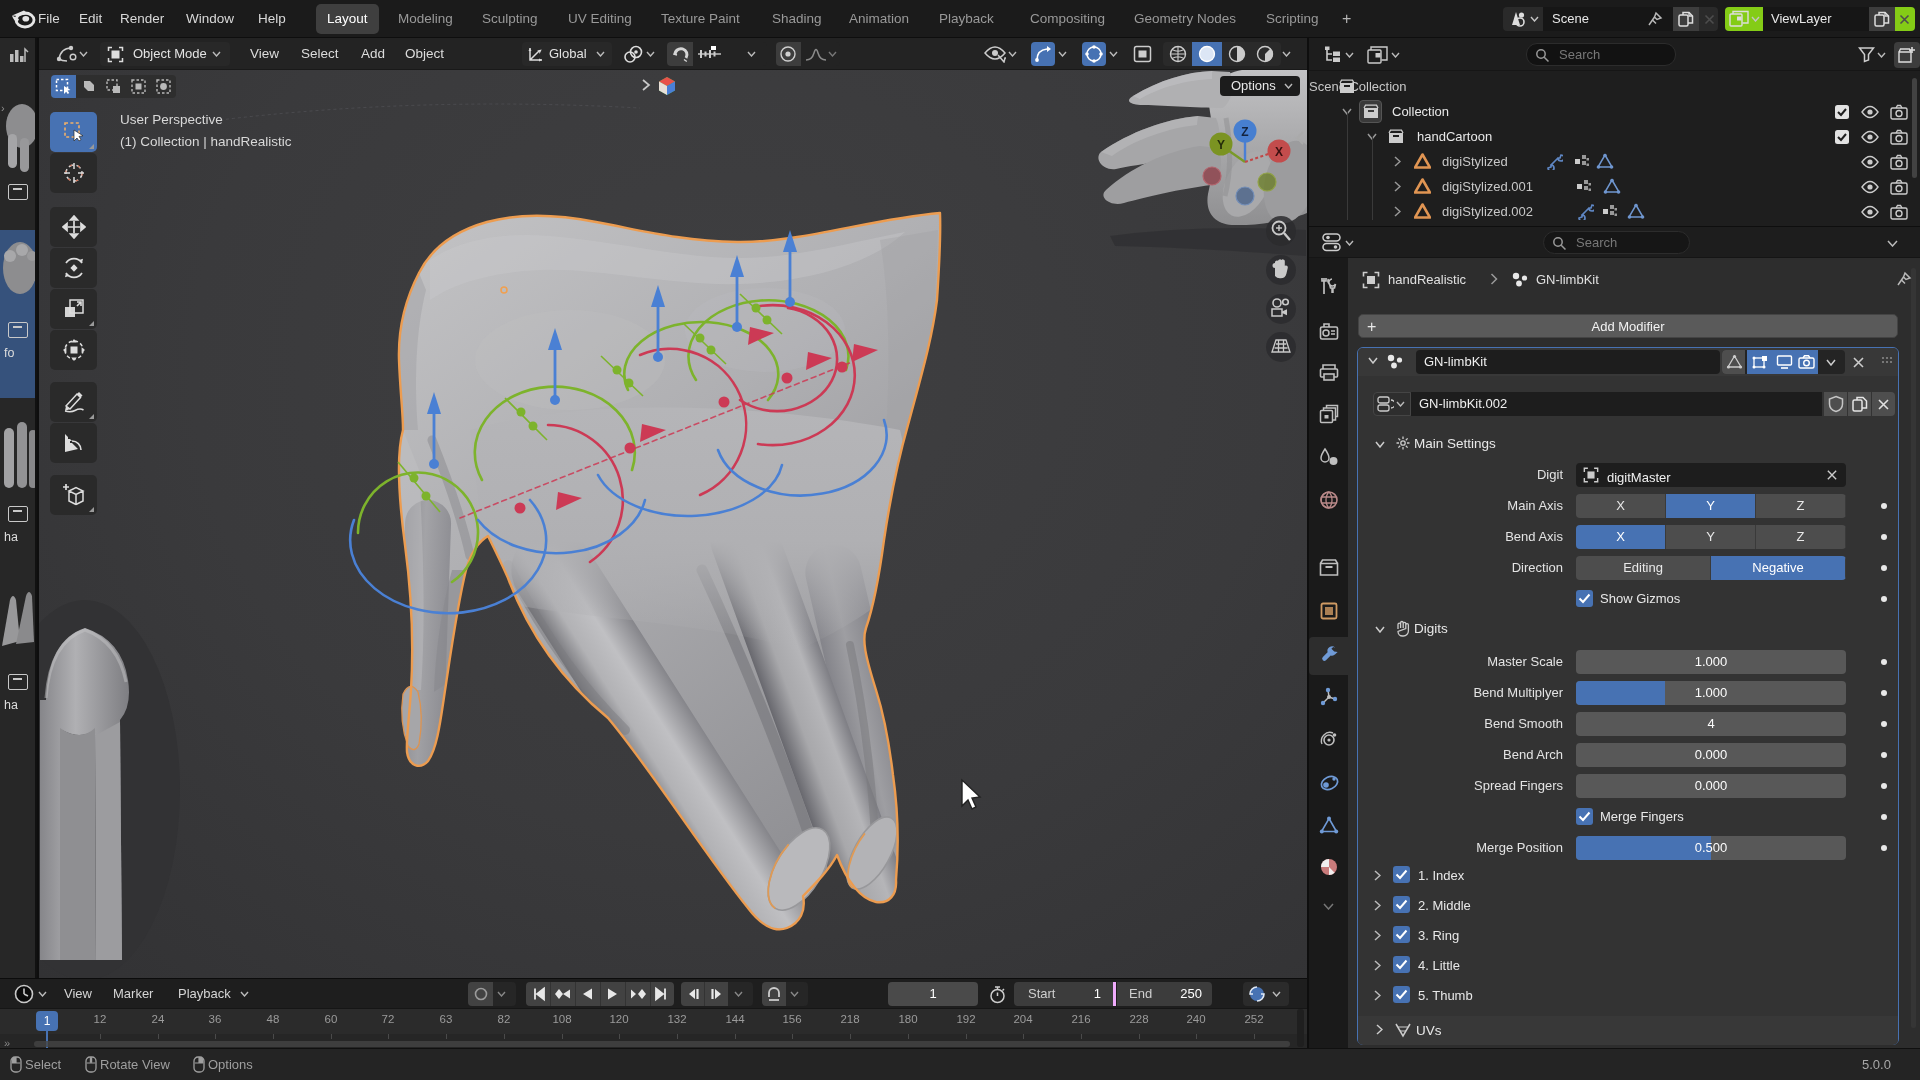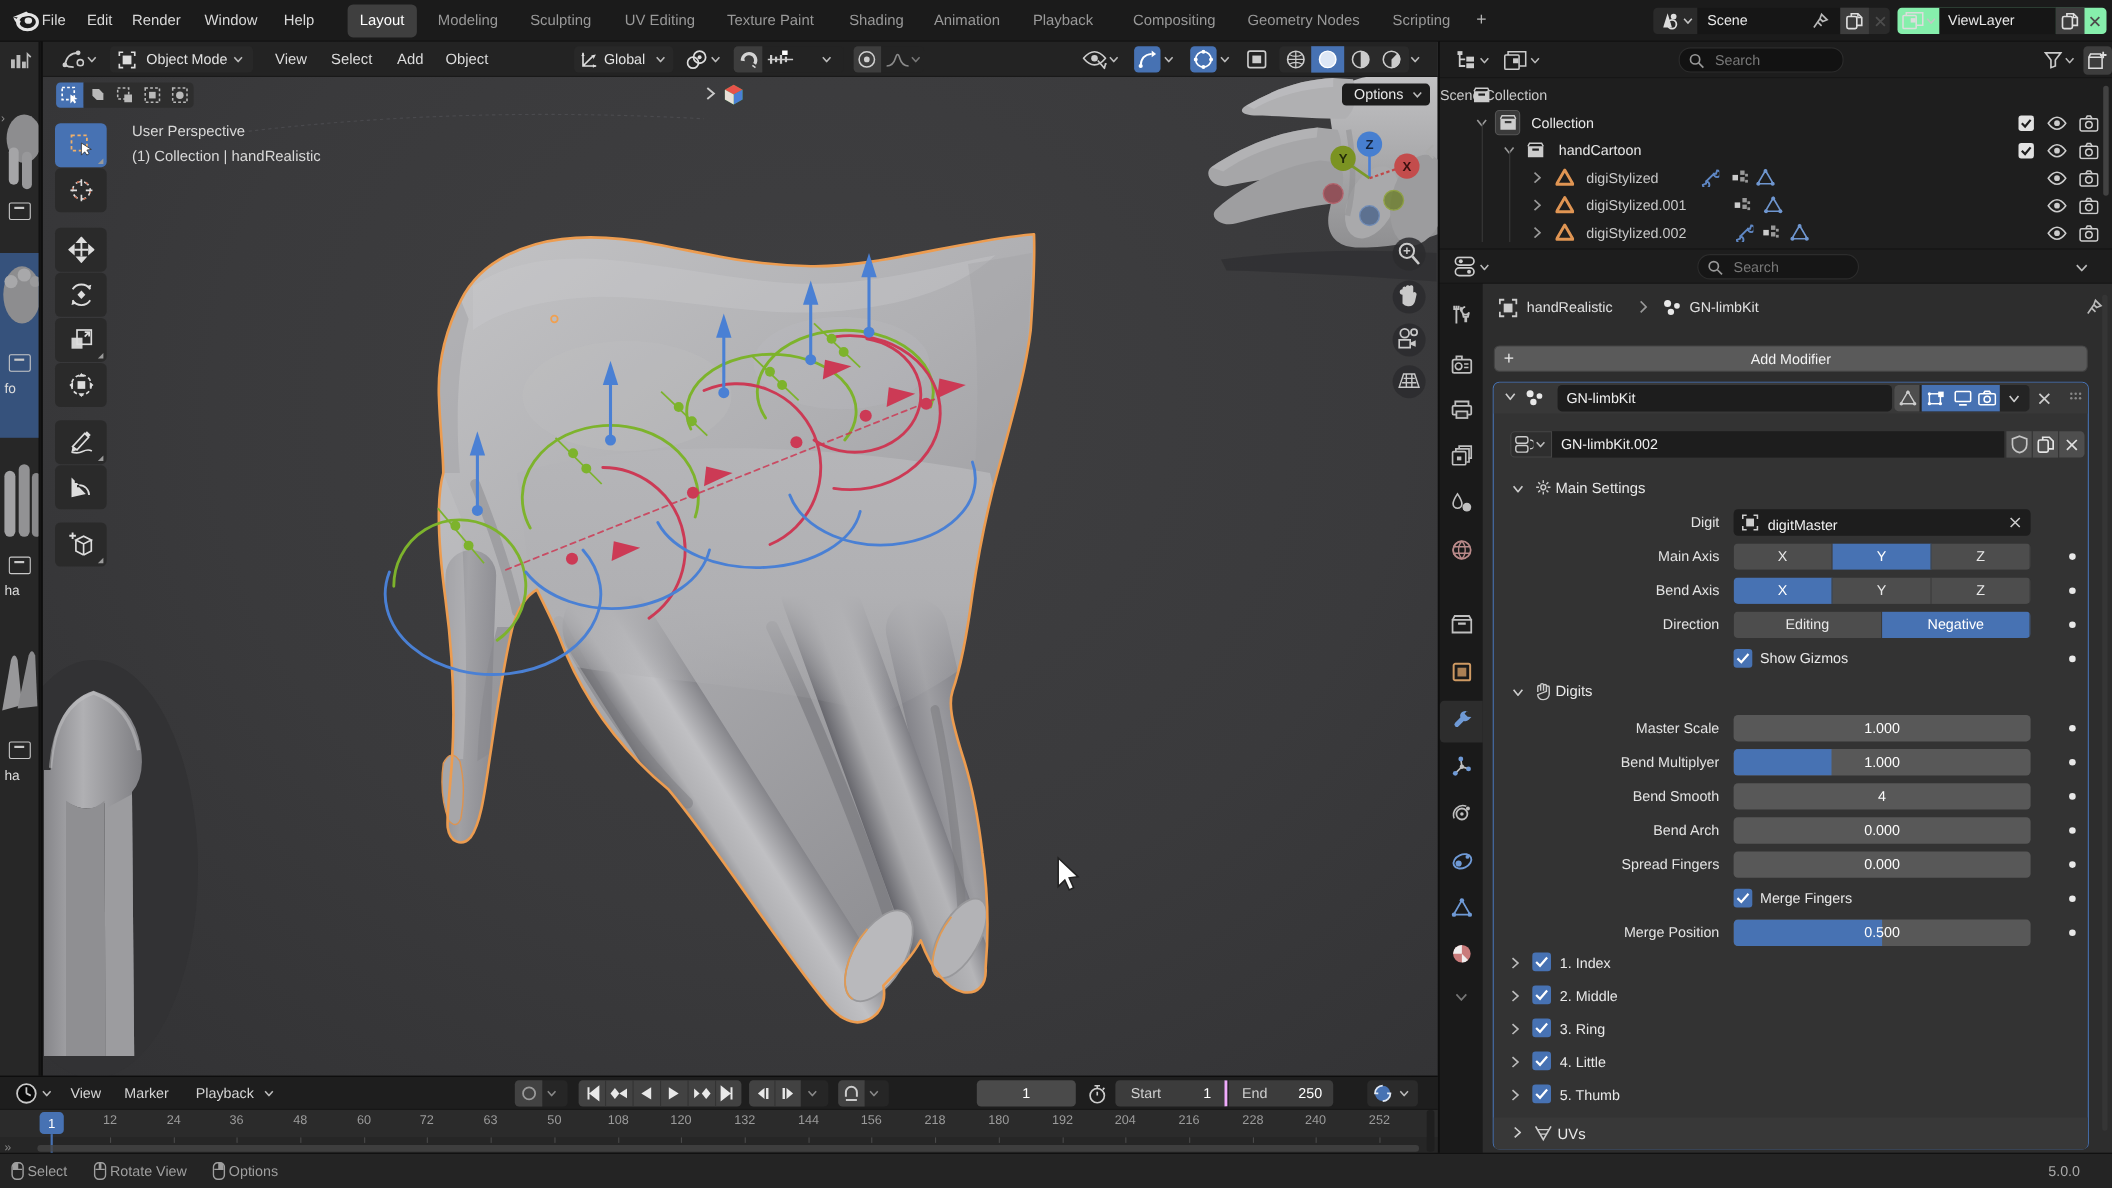--- a/index.html
+++ b/index.html
@@ -110,21 +110,21 @@
             <rect x="2" y="5" width="9" height="11" rx="1.5" fill="none" stroke="#ddd" stroke-width="1.5"></rect>
             <path d="M6,5 V2.5 H12 L15.5,6 V13 H11" fill="none" stroke="#ddd" stroke-width="1.5"></path>
             <path d="M12,2.5 V6 H15.5" fill="none" stroke="#ddd" stroke-width="1.3"></path>
           </svg>
       </div>
       <svg class="abs" style="left:201px;top:7px" width="11" height="11" viewBox="0 0 11 11">
           <path d="M1.5,1.5 L9.5,9.5 M9.5,1.5 L1.5,9.5" stroke="#4d4d4d" stroke-width="1.6"></path>
         </svg>
     </div>
 
-    <div class="abs" style="left:1725px;top:7px;width:190px;height:24px;background:#86efac;border-radius:4px">
+    <div class="abs" style="left:1725px;top:7px;width:190px;height:24px;background:#84cc16;border-radius:4px">
       <svg class="abs" style="left:4px;top:3px" width="20" height="18" viewBox="0 0 20 18">
         <rect x="1" y="4" width="12" height="12" rx="1" fill="none" stroke="#ddd" stroke-width="1.4"></rect>
         <path d="M4,4 V1.5 H19 V13 H13.5" fill="none" stroke="#ddd" stroke-width="1.4"></path>
         <rect x="8" y="6.5" width="4.5" height="4" fill="#ddd"></rect>
       </svg>
       <svg class="abs" style="left:26px;top:9px" width="9" height="6" viewBox="0 0 9 6">
           <path d="M1,1 L4.5,5 L8,1" stroke="#c5c5c5" stroke-width="1.4" fill="none"></path>
         </svg>
       <div class="abs" style="left:38px;top:0;width:106px;height:24px;background:#161616;line-height:24px;color:#e8e8e8;padding-left:8px">ViewLayer</div>
       <div class="abs" style="left:144px;top:0;width:26px;height:24px;background:#3d3d3d">
@@ -1365,21 +1365,21 @@
         <div class="rnum" style="left:215px">36</div>
         <div class="rtick" style="left:215px"></div>
         <div class="rnum" style="left:273px">48</div>
         <div class="rtick" style="left:273px"></div>
         <div class="rnum" style="left:331px">60</div>
         <div class="rtick" style="left:331px"></div>
         <div class="rnum" style="left:388px">72</div>
         <div class="rtick" style="left:388px"></div>
         <div class="rnum" style="left:446px">63</div>
         <div class="rtick" style="left:446px"></div>
-        <div class="rnum" style="left:504px">50</div>
+        <div class="rnum" style="left:504px">82</div>
         <div class="rtick" style="left:504px"></div>
         <div class="rnum" style="left:562px">108</div>
         <div class="rtick" style="left:562px"></div>
         <div class="rnum" style="left:619px">120</div>
         <div class="rtick" style="left:619px"></div>
         <div class="rnum" style="left:677px">132</div>
         <div class="rtick" style="left:677px"></div>
         <div class="rnum" style="left:735px">144</div>
         <div class="rtick" style="left:735px"></div>
         <div class="rnum" style="left:792px">156</div>

